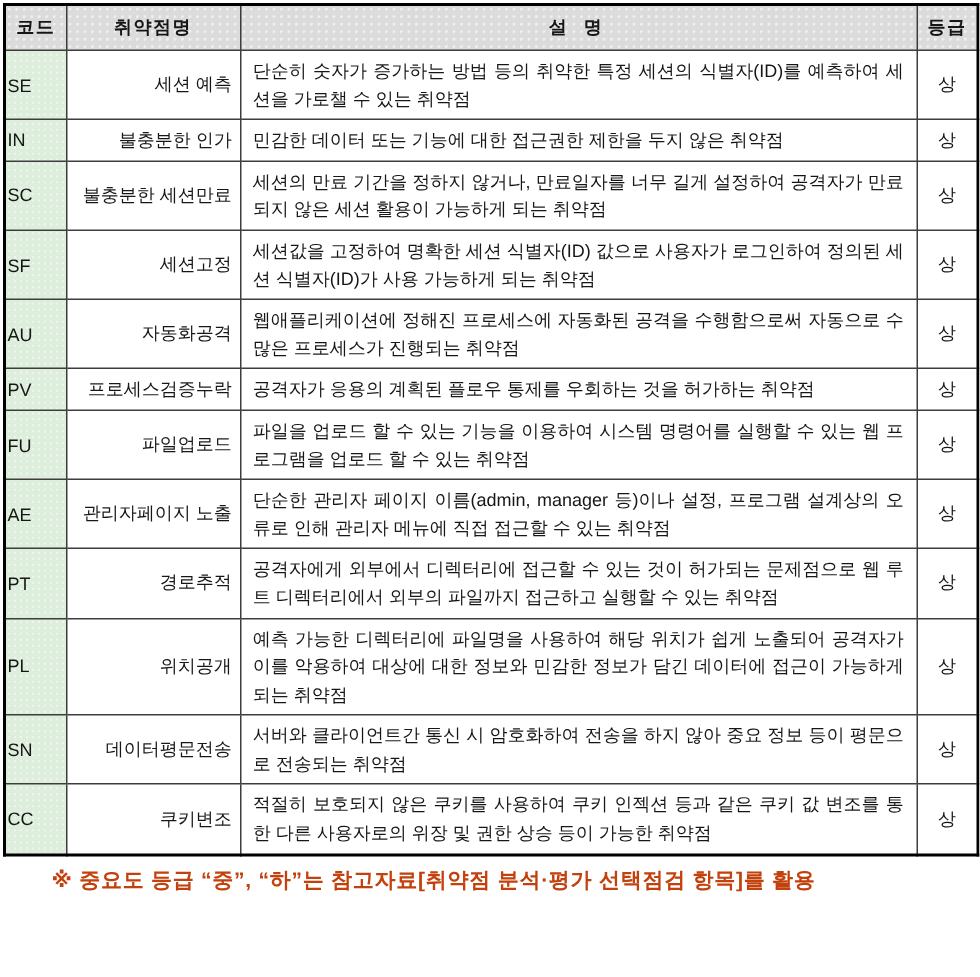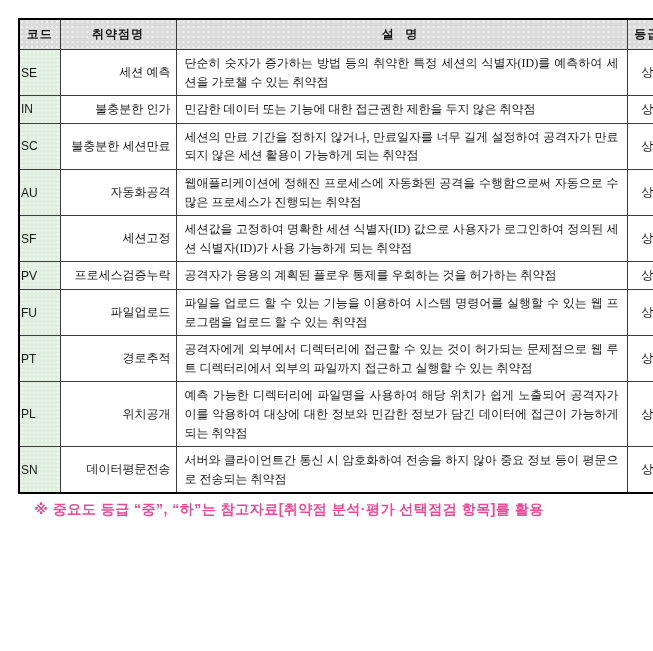--- a/index.html
+++ b/index.html
@@ -11,21 +11,21 @@
   }
   *{box-sizing:border-box;}
   html,body{margin:0;padding:0;}
   body{
     width:653px;height:651px;
     background:#ffffff;
     font-family:"Liberation Sans","DejaVu Sans",sans-serif;
     color:var(--text);
     overflow:hidden;
   }
-  .page{width:578px;height:651px;padding:18px;}
+  .page{width:578px;height:651px;padding:2px;}
   table.vuln-table{
     width:649px;
     border-collapse:collapse;
     table-layout:fixed;
     border:2px solid var(--outer-border);
   }
   col.c-code{width:41px;}
   col.c-name{width:116px;}
   col.c-desc{width:451px;}
   col.c-grade{width:41px;}
@@ -53,30 +53,29 @@
   }
   td.name{
     padding:4px 5px;
     text-align:right;
     word-break:keep-all;
   }
   td.desc{
     padding:4px 8px;
     text-align:justify;
     line-height:1.55;
-    font-family:Liberation Serif, serif;
   }
   td.grade{text-align:center;}
   .footnote{
     margin-top:7px;
     text-align:center;
     font-size:14px;
     font-weight:600;
     letter-spacing:0.5px;
-    color:#ec4899;
+    color:#c2410c;
     white-space:nowrap;
   }
 </style>
 </head>
 <body>
 
 <div class="page">
   <table class="vuln-table">
     <colgroup>
       <col class="c-code">
@@ -108,48 +107,54 @@
   </tr>
 
   <tr>
     <td class="code">SC</td>
     <td class="name">불충분한 세션만료</td>
     <td class="desc">세션의 만료 기간을 정하지 않거나, 만료일자를 너무 길게 설정하여 공격자가 만료되지 않은 세션 활용이 가능하게 되는 취약점</td>
     <td class="grade">상</td>
   </tr>
 
   <tr>
-    <td class="code">AU</td>
-    <td class="name">자동화공격</td>
-    <td class="desc">웹애플리케이션에 정해진 프로세스에 자동화된 공격을 수행함으로써 자동으로 수많은 프로세스가 진행되는 취약점</td>
+    <td class="code">SF</td>
+    <td class="name">세션고정</td>
+    <td class="desc">세션값을 고정하여 명확한 세션 식별자(ID) 값으로 사용자가 로그인하여 정의된 세션 식별자(ID)가 사용 가능하게 되는 취약점</td>
     <td class="grade">상</td>
   </tr>
 
   <tr>
-    <td class="code">SF</td>
-    <td class="name">세션고정</td>
-    <td class="desc">세션값을 고정하여 명확한 세션 식별자(ID) 값으로 사용자가 로그인하여 정의된 세션 식별자(ID)가 사용 가능하게 되는 취약점</td>
+    <td class="code">AU</td>
+    <td class="name">자동화공격</td>
+    <td class="desc">웹애플리케이션에 정해진 프로세스에 자동화된 공격을 수행함으로써 자동으로 수많은 프로세스가 진행되는 취약점</td>
     <td class="grade">상</td>
   </tr>
 
   <tr>
     <td class="code">PV</td>
     <td class="name">프로세스검증누락</td>
     <td class="desc">공격자가 응용의 계획된 플로우 통제를 우회하는 것을 허가하는 취약점</td>
     <td class="grade">상</td>
   </tr>
 
   <tr>
     <td class="code">FU</td>
     <td class="name">파일업로드</td>
     <td class="desc">파일을 업로드 할 수 있는 기능을 이용하여 시스템 명령어를 실행할 수 있는 웹 프로그램을 업로드 할 수 있는 취약점</td>
     <td class="grade">상</td>
   </tr>
 
 
+  <tr>
+    <td class="code">AE</td>
+    <td class="name">관리자페이지 노출</td>
+    <td class="desc">단순한 관리자 페이지 이름(admin, manager 등)이나 설정, 프로그램 설계상의 오류로 인해 관리자 메뉴에 직접 접근할 수 있는 취약점</td>
+    <td class="grade">상</td>
+  </tr>
 
   <tr>
     <td class="code">PT</td>
     <td class="name">경로추적</td>
     <td class="desc">공격자에게 외부에서 디렉터리에 접근할 수 있는 것이 허가되는 문제점으로 웹 루트 디렉터리에서 외부의 파일까지 접근하고 실행할 수 있는 취약점</td>
     <td class="grade">상</td>
   </tr>
 
   <tr>
     <td class="code">PL</td>
@@ -158,17 +163,23 @@
     <td class="grade">상</td>
   </tr>
 
   <tr>
     <td class="code">SN</td>
     <td class="name">데이터평문전송</td>
     <td class="desc">서버와 클라이언트간 통신 시 암호화하여 전송을 하지 않아 중요 정보 등이 평문으로 전송되는 취약점</td>
     <td class="grade">상</td>
   </tr>
 
+  <tr>
+    <td class="code">CC</td>
+    <td class="name">쿠키변조</td>
+    <td class="desc">적절히 보호되지 않은 쿠키를 사용하여 쿠키 인젝션 등과 같은 쿠키 값 변조를 통한 다른 사용자로의 위장 및 권한 상승 등이 가능한 취약점</td>
+    <td class="grade">상</td>
+  </tr>
 </tbody>
   </table>
 
   <div class="footnote">※ 중요도 등급 “중”, “하”는 참고자료[취약점 분석·평가 선택점검 항목]를 활용</div>
 </div>
 
 </body></html>

